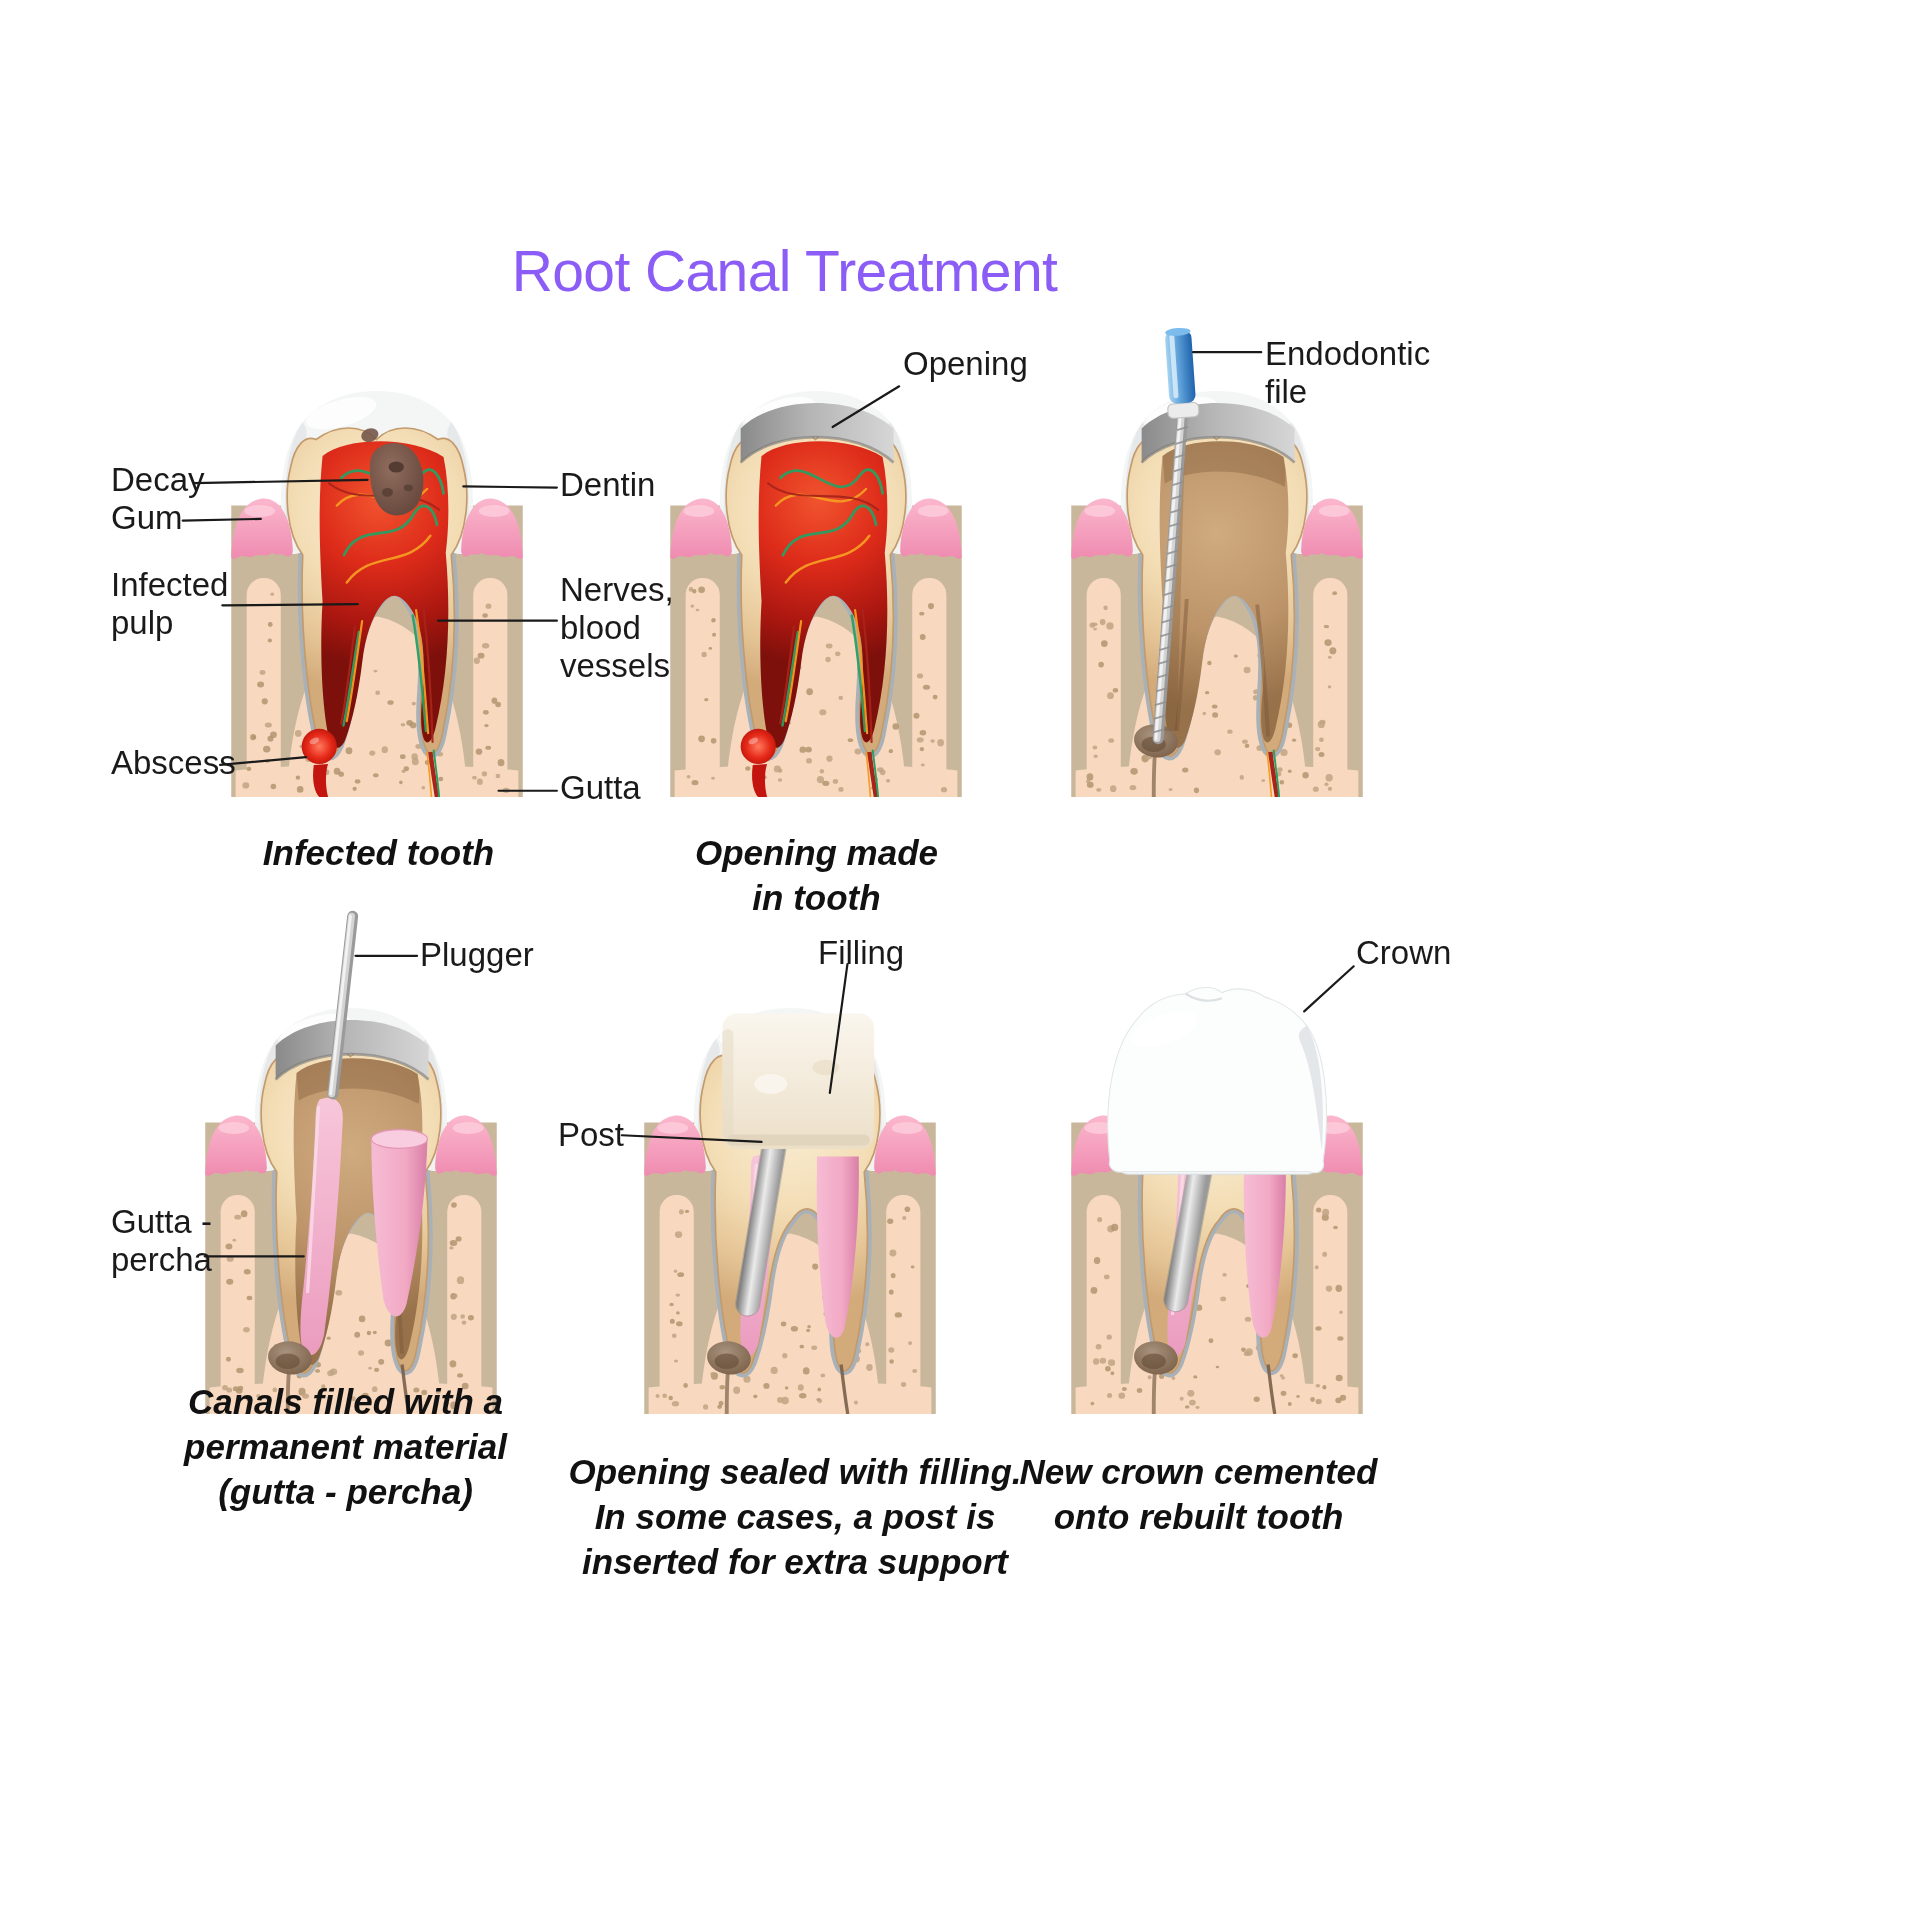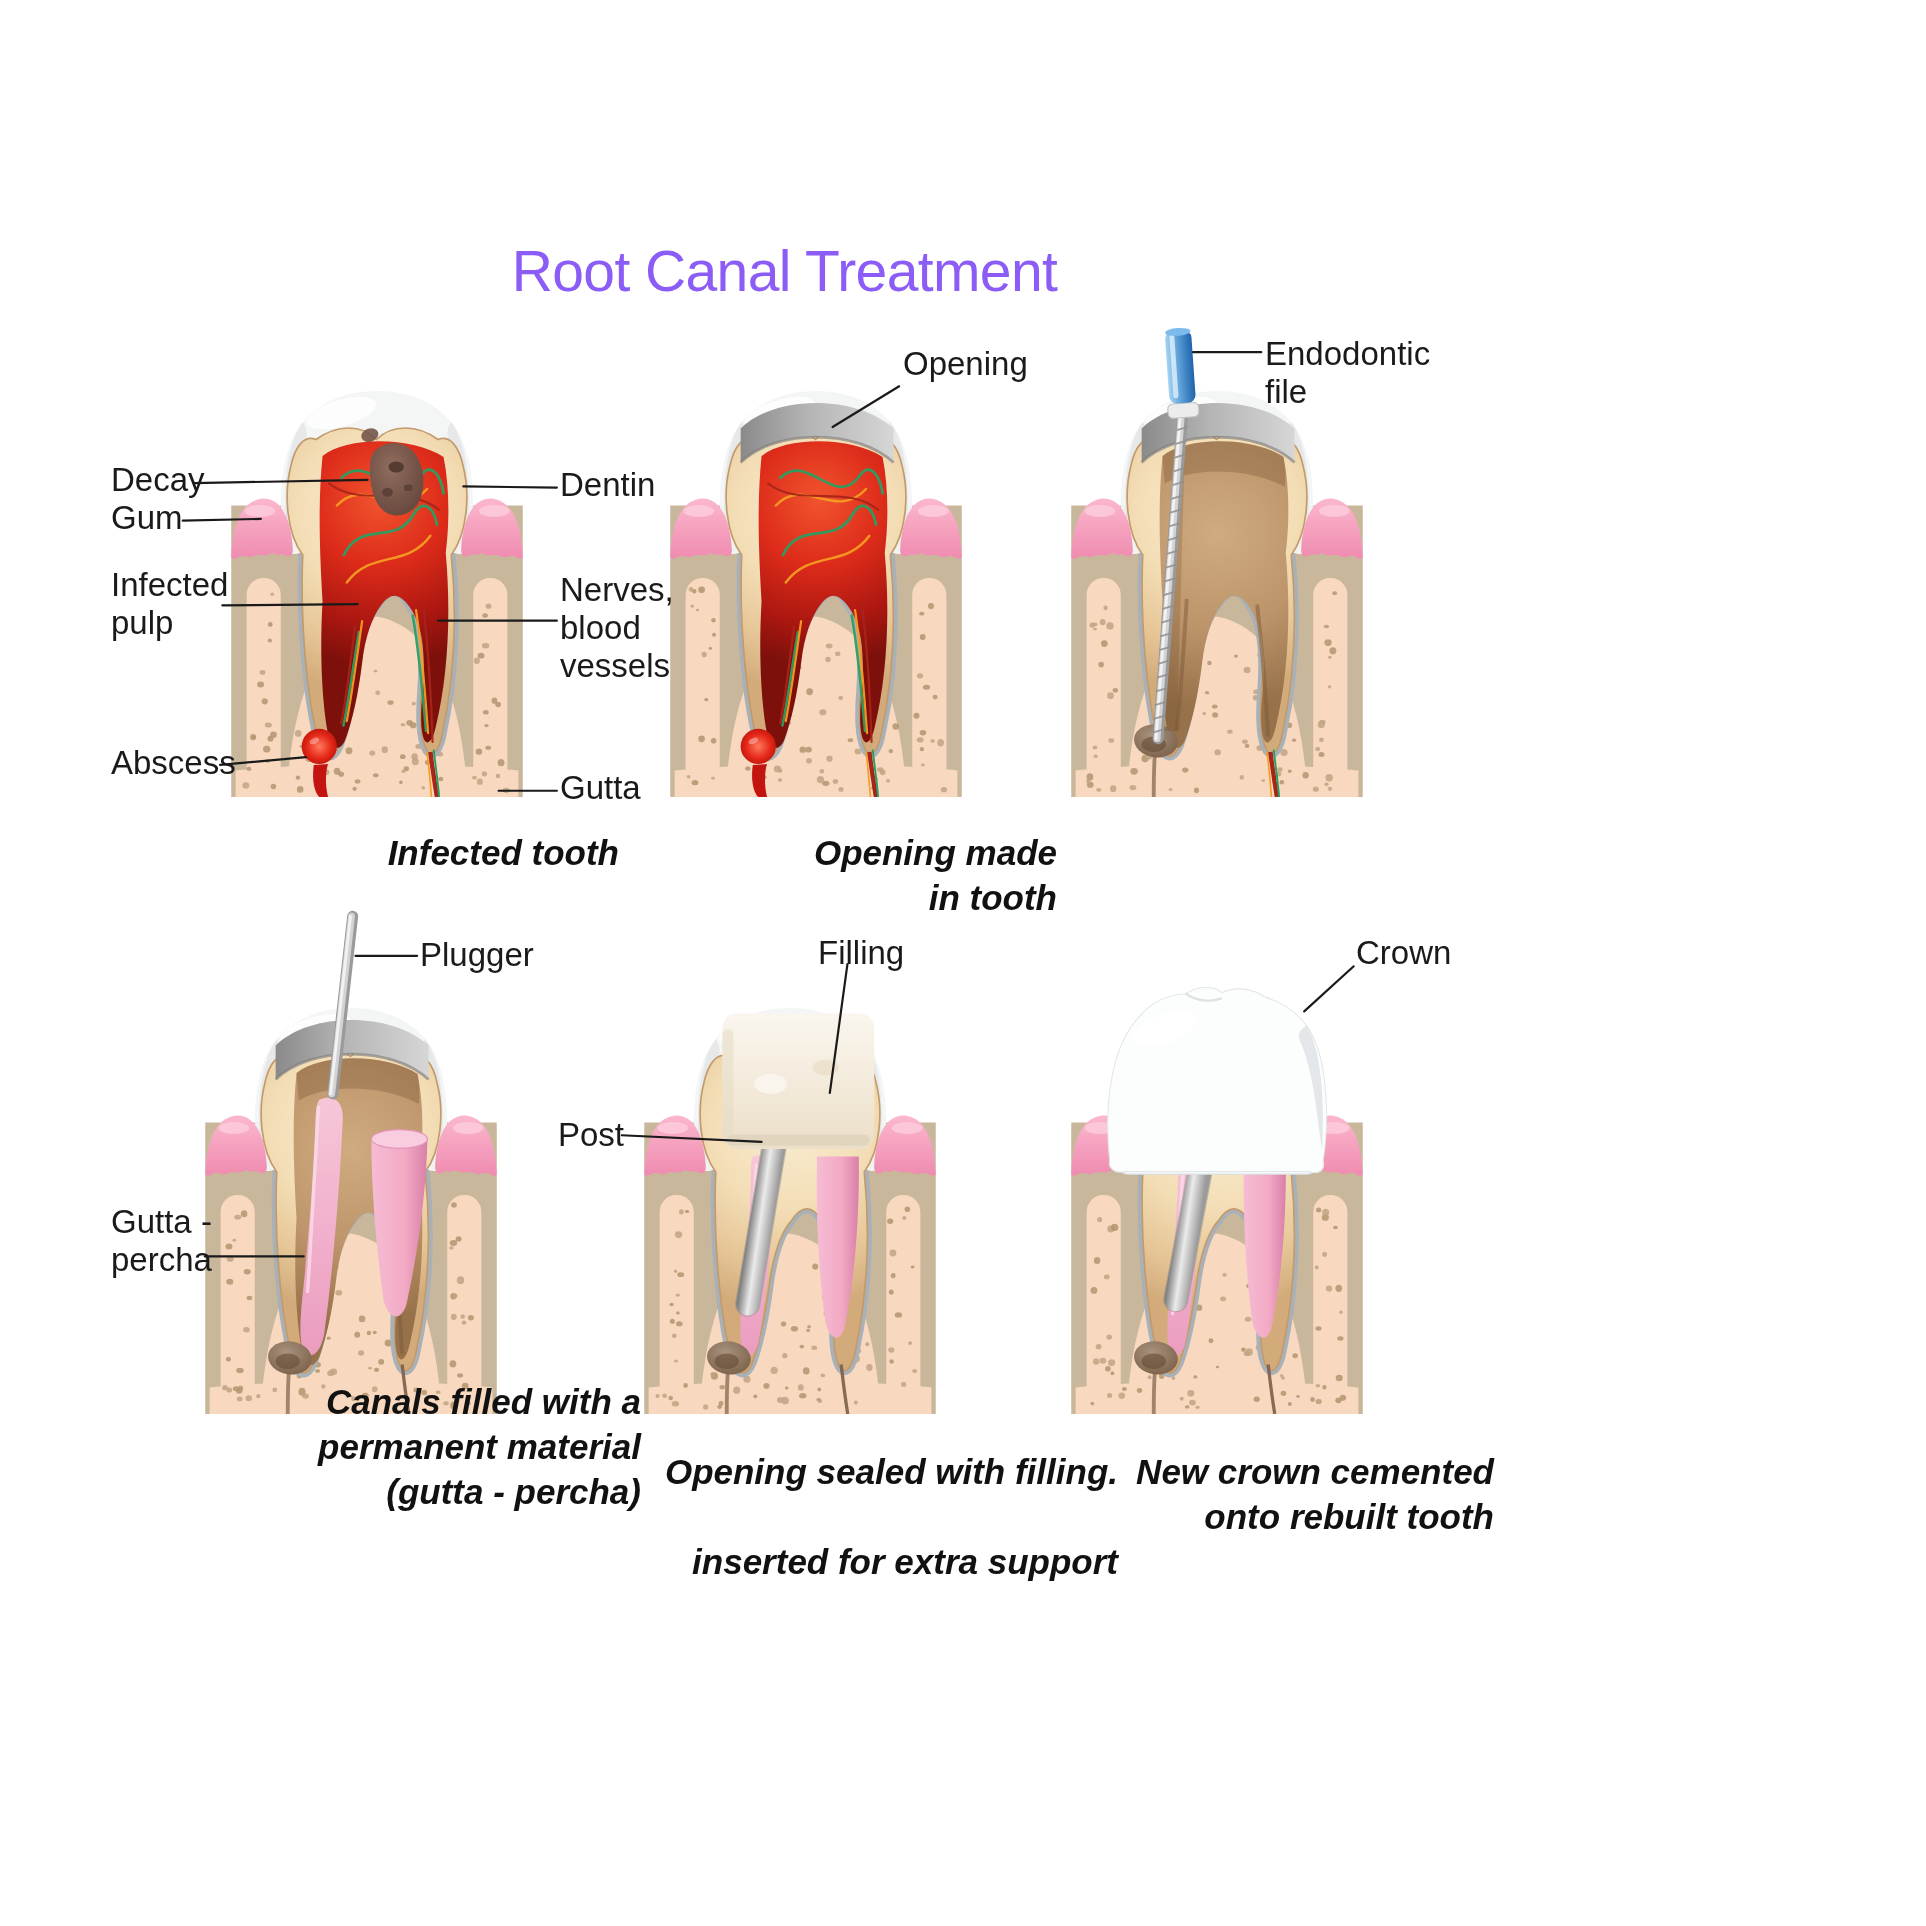--- a/index.html
+++ b/index.html
@@ -2,21 +2,21 @@
 <html style="font-size:8.8px"><head>
 <meta charset="utf-8">
 <style>
   html,body{margin:0;padding:0;background:#ffffff;}
   .page{position:relative;width:1926px;height:1926px;background:#ffffff;overflow:hidden;
         font-family:"Liberation Sans",sans-serif;}
   .title{position:absolute;left:234px;top:240px;width:1101px;text-align:center;
          font-size:57px;line-height:1.1;color:#8b5cf6;letter-spacing:-0.6px;}
   .lbl{position:absolute;font-size:33px;line-height:1.15;color:#1a1a1a;white-space:nowrap;}
   .cap{position:absolute;font-style:italic;font-weight:700;font-size:35px;line-height:1.28;
-       color:#111111;text-align:right;margin-left:48px;}
+       color:#111111;text-align:center;}
   svg.tooth{position:absolute;}
   svg.leaders{position:absolute;left:0;top:0;}
 </style>
 </head>
 <body>
 
 <div class="page">
 
   <div class="title">Root Canal Treatment</div>
 
@@ -1156,17 +1156,17 @@
   <div class="lbl" style="left:1265px;top:335px"><span>Endodontic</span><br><span>file</span></div>
   <div class="lbl" style="left:420px;top:936px"><span>Plugger</span></div>
   <div class="lbl" style="left:111px;top:1203px"><span>Gutta -</span><br><span>percha</span></div>
   <div class="lbl" style="left:818px;top:934px"><span>Filling</span></div>
   <div class="lbl" style="left:558px;top:1116px"><span>Post</span></div>
   <div class="lbl" style="left:1356px;top:934px"><span>Crown</span></div>
 
   <div class="cap" style="left:186px;top:831px;width:385px"><span>Infected tooth</span></div>
   <div class="cap" style="left:624px;top:831px;width:385px"><span>Opening made</span><br><span>in tooth</span></div>
   <div class="cap" style="left:98px;top:1380px;width:495px"><span>Canals filled with a</span><br><span>permanent material</span><br><span>(gutta - percha)</span></div>
-  <div class="cap" style="left:520px;top:1450px;width:550px"><span>Opening sealed with filling.</span><br><br><span>inserted for extra support</span></div>
+  <div class="cap" style="left:520px;top:1450px;width:550px"><span>Opening sealed with filling.</span><br><span>In some cases, a post is</span><br><span>inserted for extra support</span></div>
   <div class="cap" style="left:951px;top:1450px;width:495px"><span>New crown cemented</span><br><span>onto rebuilt tooth</span></div>
 
 </div>
 
 
 </body></html>

